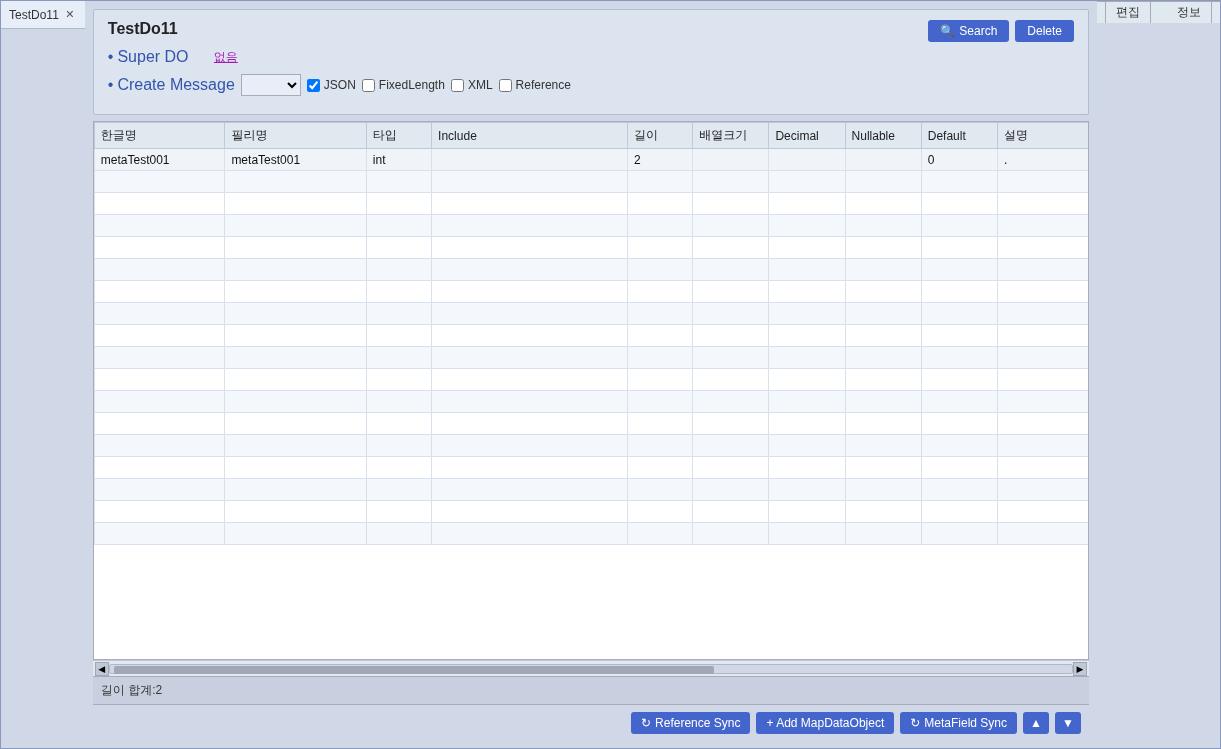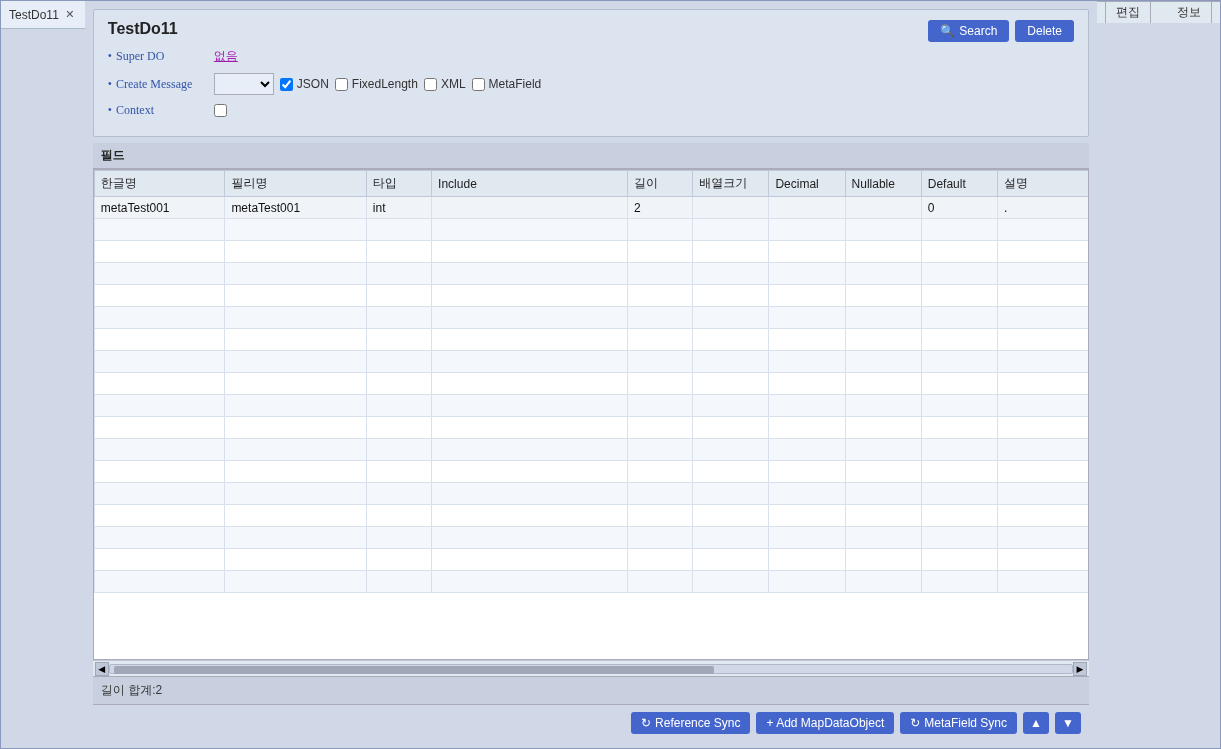--- a/index.html
+++ b/index.html
@@ -9,21 +9,21 @@
 
     .title-bar { height: 28px; background: #e8eef8; display: flex; align-items: center; border-bottom: 1px solid #aabbcc; padding: 0 8px; gap: 4px; }
     .title-bar-text { font-size: 12px; color: #333; }
     .title-bar-close { width: 14px; height: 14px; background: none; border: none; cursor: pointer; color: #555; font-size: 11px; display: flex; align-items: center; justify-content: center; }
 
     .main-content { flex: 1; display: flex; flex-direction: column; padding: 8px; gap: 6px; overflow: hidden; }
 
     .top-panel { background: #dce4f0; border: 1px solid #b0bece; border-radius: 2px; padding: 10px 14px; }
 
     .form-row { display: flex; align-items: center; margin-bottom: 8px; gap: 6px; }
-    .form-label { color: #3355aa; font-size: 12px; min-width: 100px; display: flex; align-items: center; gap: 4px; font-family: Liberation Serif, serif; }
+    .form-label { color: #3355aa; font-size: 16px; min-width: 100px; display: flex; align-items: center; gap: 4px; }
     .form-label::before { content: '•'; color: #3355aa; }
     .form-value { color: #a21caf; font-size: 12px; cursor: pointer; text-decoration: underline; }
 
     .top-panel-header { display: flex; justify-content: space-between; align-items: flex-start; }
     .top-panel-buttons { display: flex; gap: 6px; }
 
     .btn { padding: 4px 12px; border: none; border-radius: 3px; cursor: pointer; font-size: 12px; display: flex; align-items: center; gap: 4px; }
     .btn-search { background: #4466cc; color: white; }
     .btn-delete { background: #4466cc; color: white; }
 
@@ -117,33 +117,28 @@
         <div class="checkbox-group">
           <input type="checkbox" id="fixed-cb" style="">
           <label for="fixed-cb">FixedLength</label>
         </div>
         <div class="checkbox-group">
           <input type="checkbox" id="xml-cb" style="">
           <label for="xml-cb">XML</label>
         </div>
         <div class="checkbox-group">
           <input type="checkbox" id="delim-cb" style="">
-          <label for="delim-cb">MetaField</label>
-        </div>
-      </div>
-
-
-      <div class="form-row">
-        <span class="form-label">Context</span>
-        <input type="checkbox" id="context-cb" style="">
-      </div>
+          <label for="delim-cb">Reference</label>
+        </div>
+      </div>
+
+
     </div>
 
     <div class="fields-section">
-      <div class="fields-header">필드</div>
 
       <div class="table-container">
         <table>
           <thead>
             <tr>
               <th class="col-korean">한글명</th>
               <th class="col-field">필리명</th>
               <th class="col-type">타입</th>
               <th class="col-include">Include</th>
               <th class="col-length">길이</th>

